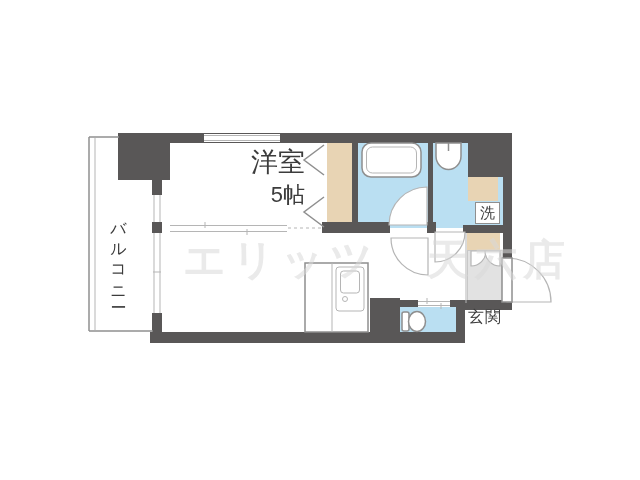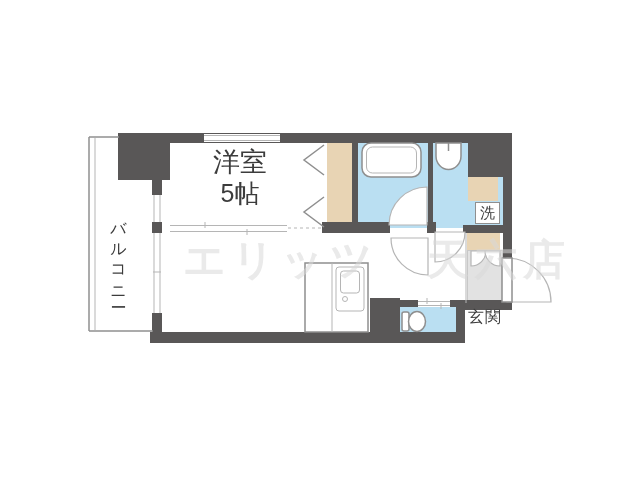--- a/index.html
+++ b/index.html
@@ -18,22 +18,22 @@
   .fill-wood{position:absolute;background:var(--wood);}
   .fill-genkan{position:absolute;background:var(--genkan);border:1px solid #c8c8c8;box-sizing:border-box;}
   svg.overlay{position:absolute;left:0;top:0;width:640px;height:480px;pointer-events:none;}
   .s-line{stroke:var(--line);fill:none;stroke-width:1.5;}
   .s-thin{stroke:var(--soft);fill:none;stroke-width:1;}
   .s-fill{fill:#ffffff;stroke:var(--line);stroke-width:1.5;}
   .s-door{fill:#ffffff;stroke:var(--soft);stroke-width:1.2;}
   .s-white{fill:#ffffff;stroke:none;}
   .label{position:absolute;color:var(--text);line-height:1.15;text-align:center;}
   .label .big{display:block;}
-  .lbl-western{left:175px;top:147px;width:130px;font-size:27px;}
-  .lbl-western .size{font-size:25px;margin-top:10px;}
+  .lbl-western{left:175px;top:147px;width:130px;font-size:27px;text-align:right;}
+  .lbl-western .size{font-size:22px;margin-top:10px;}
   .lbl-ldk{left:163px;top:251px;width:140px;font-size:31px;}
   .lbl-ldk .size{font-size:25px;}
   .lbl-balcony{left:109px;top:196px;height:120px;font-size:16px;writing-mode:vertical-rl;letter-spacing:4px;}
   .lbl-genkan{left:463px;top:267px;width:44px;font-size:16px;letter-spacing:1px;margin-top:41px;}
   .box-laundry{left:475px;top:202px;width:25px;height:22px;background:#fff;border:1px solid var(--line);
     box-sizing:border-box;font-size:15px;display:flex;align-items:center;justify-content:center;}
   .watermark{position:absolute;left:183px;top:232px;font-size:42px;font-weight:bold;
     color:var(--wm);opacity:.55;letter-spacing:6px;white-space:nowrap;}
 </style>
 </head>

